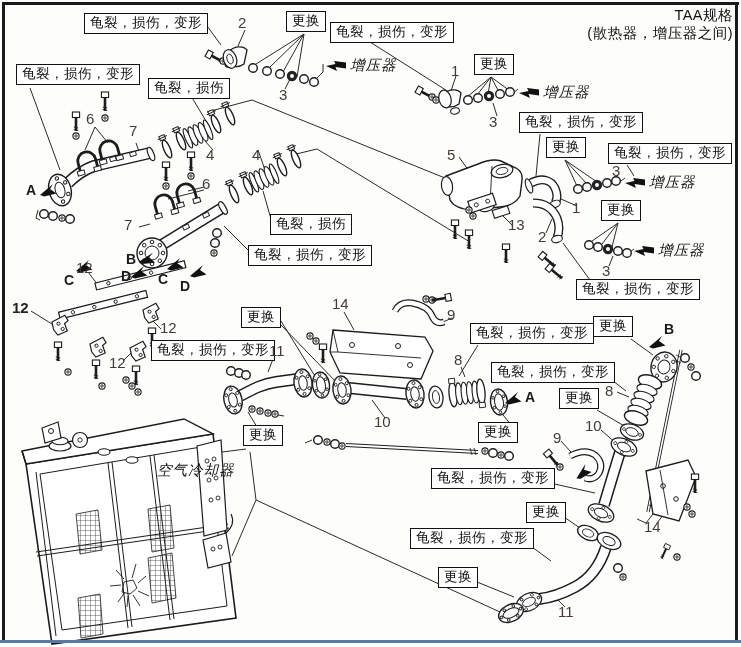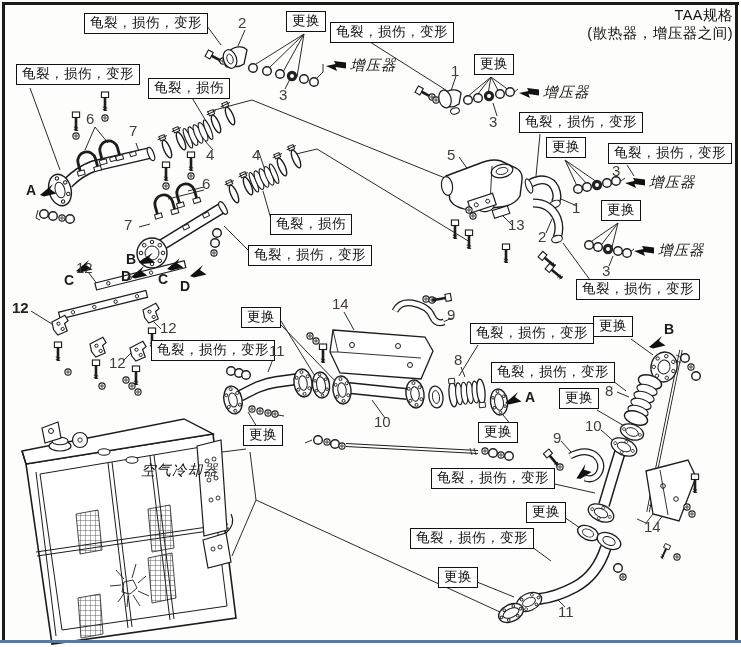--- a/index.html
+++ b/index.html
@@ -607,21 +607,21 @@
       </svg>
     <span class="txt">增压器</span>
   </div>
   <div class="plain" style="left:634px;top:241px">
     <svg width="20" height="13" viewBox="0 0 20 13">
         <path d="M20 3.5 L8 2 L9.5 5 L0 7 L11 12 L9.5 8 L20 9.5 Z" fill="#111"></path>
       </svg>
     <span class="txt">增压器</span>
   </div>
 
-  <div class="plain" style="left:141px;top:461px">
+  <div class="plain" style="left:157px;top:461px">
     <span class="txt">空气冷却器</span>
   </div>
 
   <span class="num" style="left:238px;top:14px">2</span>
   <span class="num" style="left:279px;top:86px">3</span>
   <span class="num" style="left:451px;top:62px">1</span>
   <span class="num" style="left:489px;top:113px">3</span>
   <span class="num" style="left:447px;top:146px">5</span>
   <span class="num" style="left:612px;top:162px">3</span>
   <span class="num" style="left:572px;top:199px">1</span>

